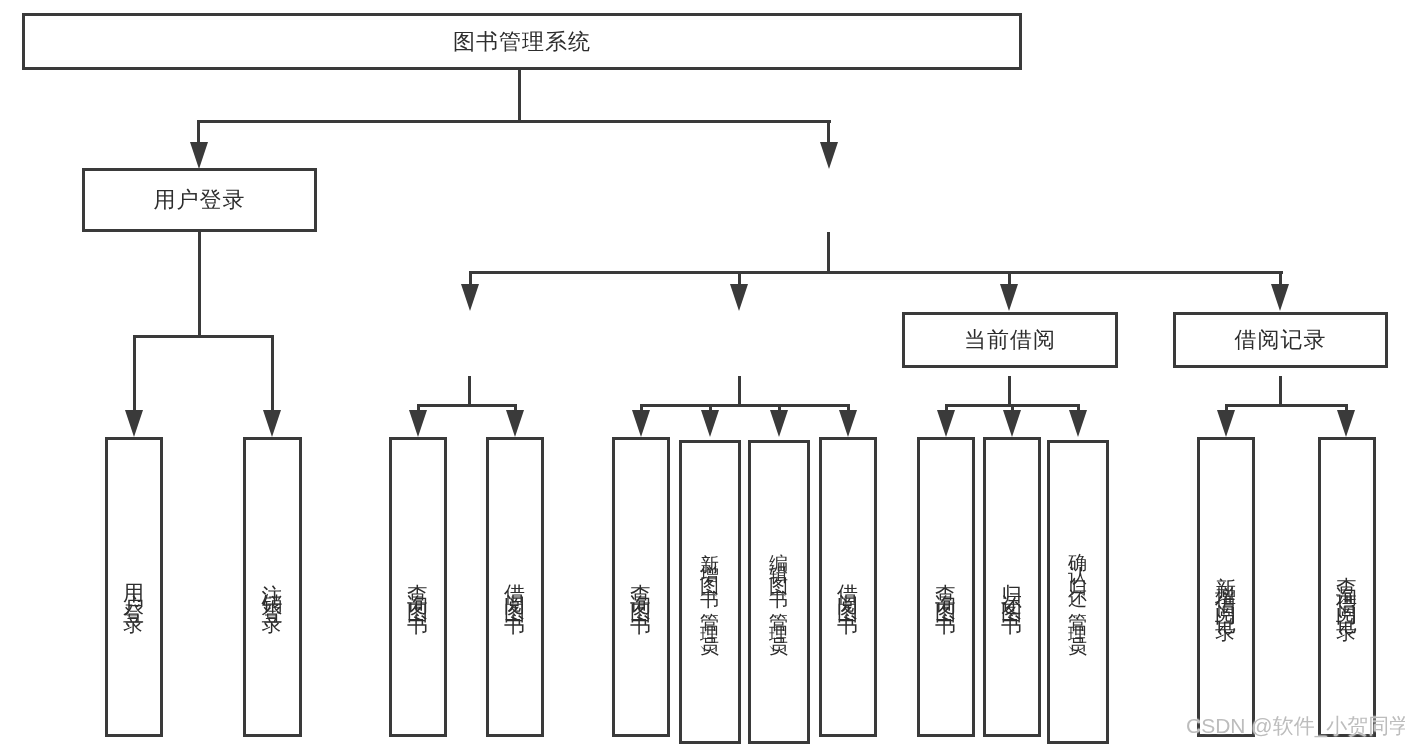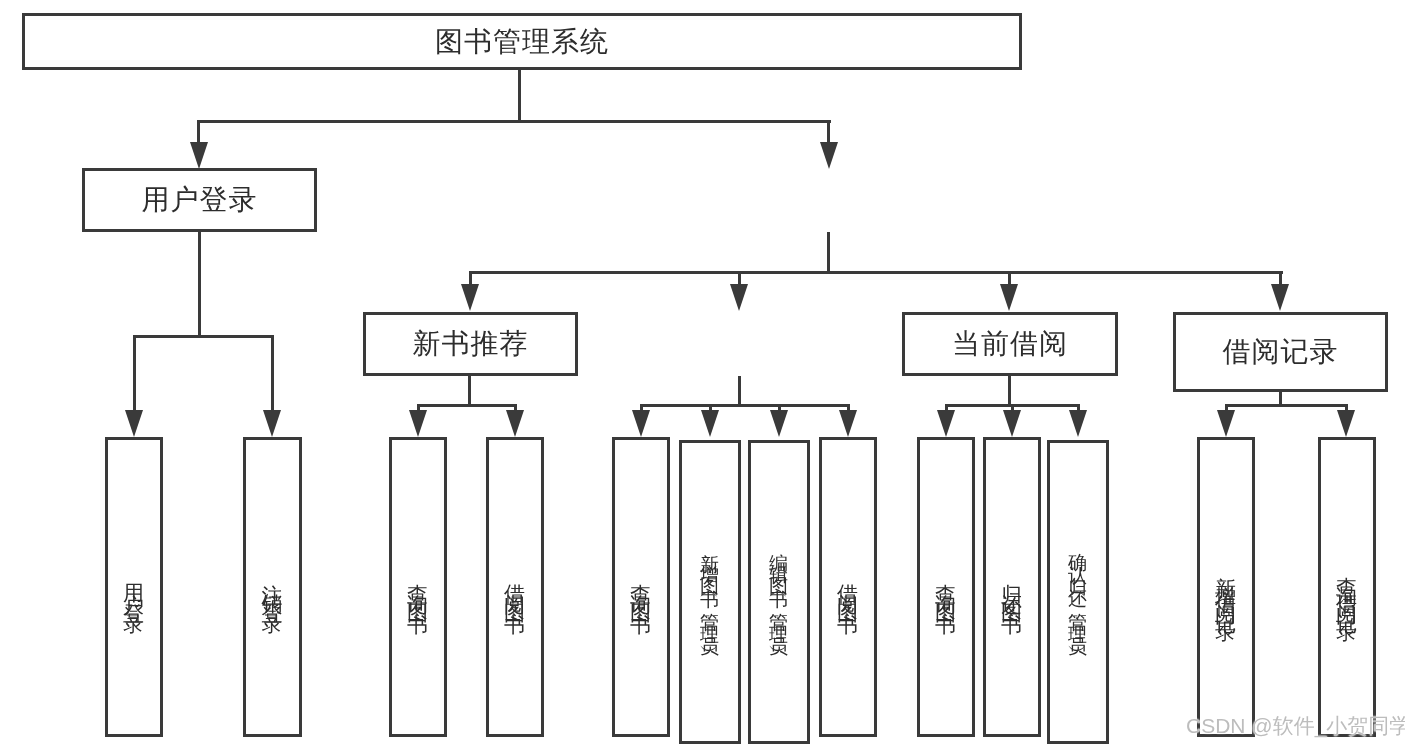--- a/index.html
+++ b/index.html
@@ -12,21 +12,21 @@
   body{width:1405px;height:747px;overflow:hidden;font-family:"Liberation Sans",sans-serif;}
   .canvas{position:relative;width:1405px;height:747px;background:var(--background);}
 
   
   .box{
     position:absolute;box-sizing:border-box;
     border:3px solid var(--line);background:#ffffff;
     display:flex;align-items:center;justify-content:center;
     color:var(--text);
   }
-  .box.h{font-size:28px;letter-spacing:1px;}
+  .box.h{font-size:22px;letter-spacing:1px;}
   .vtext{
     writing-mode:vertical-rl;text-orientation:mixed;
     font-size:21px;letter-spacing:10px;line-height:1;
     color:var(--text);
   }
   .vtext.sm{font-size:19px;letter-spacing:12px;}
 
   
   .vline{position:absolute;width:3px;background:var(--line);}
   .hline{position:absolute;height:3px;background:var(--line);}
@@ -107,27 +107,24 @@
   <div class="arrow" style="left:1337px;top:410px"></div>
 
   <div class="box h" style="left:22px;top:13px;width:1000px;height:57px">
     <span>图书管理系统</span>
   </div>
 
   <div class="box h" style="left:82px;top:168px;width:235px;height:64px">
     <span>用户登录</span>
   </div>
 
-  <div class="box h" style="left:363px;top:312px;width:215px;height:64px">
-    <span>新书推荐</span>
-  </div>
-  <div class="box h" style="left:902px;top:312px;width:216px;height:64px">
+  <div class="box h" style="left:902px;top:312px;width:216px;height:56px">
     <span>当前借阅</span>
   </div>
-  <div class="box h" style="left:1173px;top:312px;width:215px;height:80px">
+  <div class="box h" style="left:1173px;top:312px;width:215px;height:56px">
     <span>借阅记录</span>
   </div>
 
   <div class="box v" style="left:105px;top:437px;width:58px;height:300px">
     <span class="vtext">用户登录</span>
   </div>
   <div class="box v" style="left:243px;top:437px;width:59px;height:300px">
     <span class="vtext">注销登录</span>
   </div>
 

